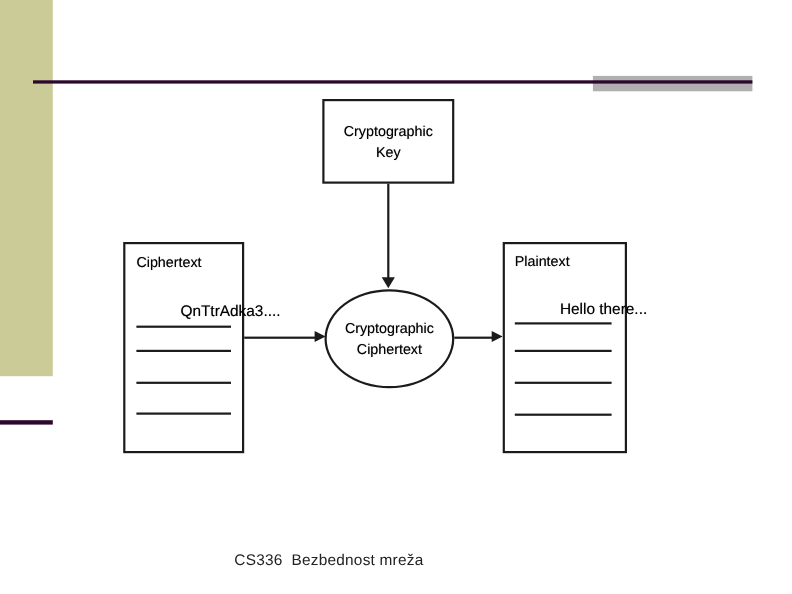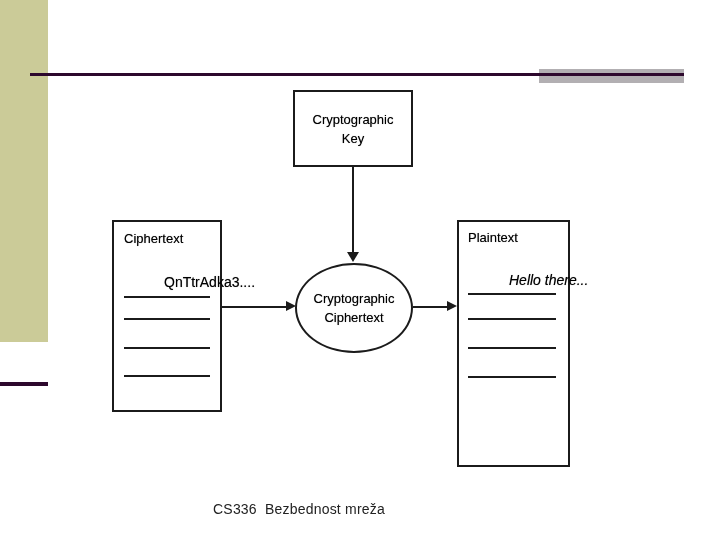--- a/index.html
+++ b/index.html
@@ -44,27 +44,27 @@
     border: 2px solid #1b1b1b;
     background: #ffffff;
     box-sizing: border-box;
   }
   .key-box {
     left: 293px; top: 90px; width: 120px; height: 77px;
     display: flex; align-items: center; justify-content: center;
     text-align: center; font-size: 13px; line-height: 19px;
   }
   .cipher-box { left: 112px; top: 220px; width: 110px; height: 192px; }
-  .plain-box  { left: 457px; top: 220px; width: 113px; height: 247px; }
+  .plain-box  { left: 457px; top: 220px; width: 113px; height: 192px; }
   .doc-title   { position: absolute; font-size: 13px; white-space: pre; }
   .doc-content { position: absolute; font-size: 14px; white-space: pre; margin-left: 41px; }
   .cipher-box .doc-title   { left: 10px; top: 9px; }
   .cipher-box .doc-content { left: 9px;  top: 52px; }
   .plain-box  .doc-title   { left: 9px;  top: 8px; }
-  .plain-box  .doc-content { left: 9px;  top: 50px; font-style: italic; }
+  .plain-box  .doc-content { left: 9px;  top: 50px; }
   .ruled-line {
     position: absolute;
     height: 2px; background: #1b1b1b;
   }
   .cipher-box .ruled-line { left: 10px; width: 86px; }
   .plain-box  .ruled-line { left: 9px;  width: 88px; }
   .cipher-box .rl1 { top: 74px; }  .cipher-box .rl2 { top: 96px; }
   .cipher-box .rl3 { top: 125px; } .cipher-box .rl4 { top: 153px; }
   .plain-box  .rl1 { top: 71px; }  .plain-box  .rl2 { top: 96px; }
   .plain-box  .rl3 { top: 125px; } .plain-box  .rl4 { top: 154px; }

